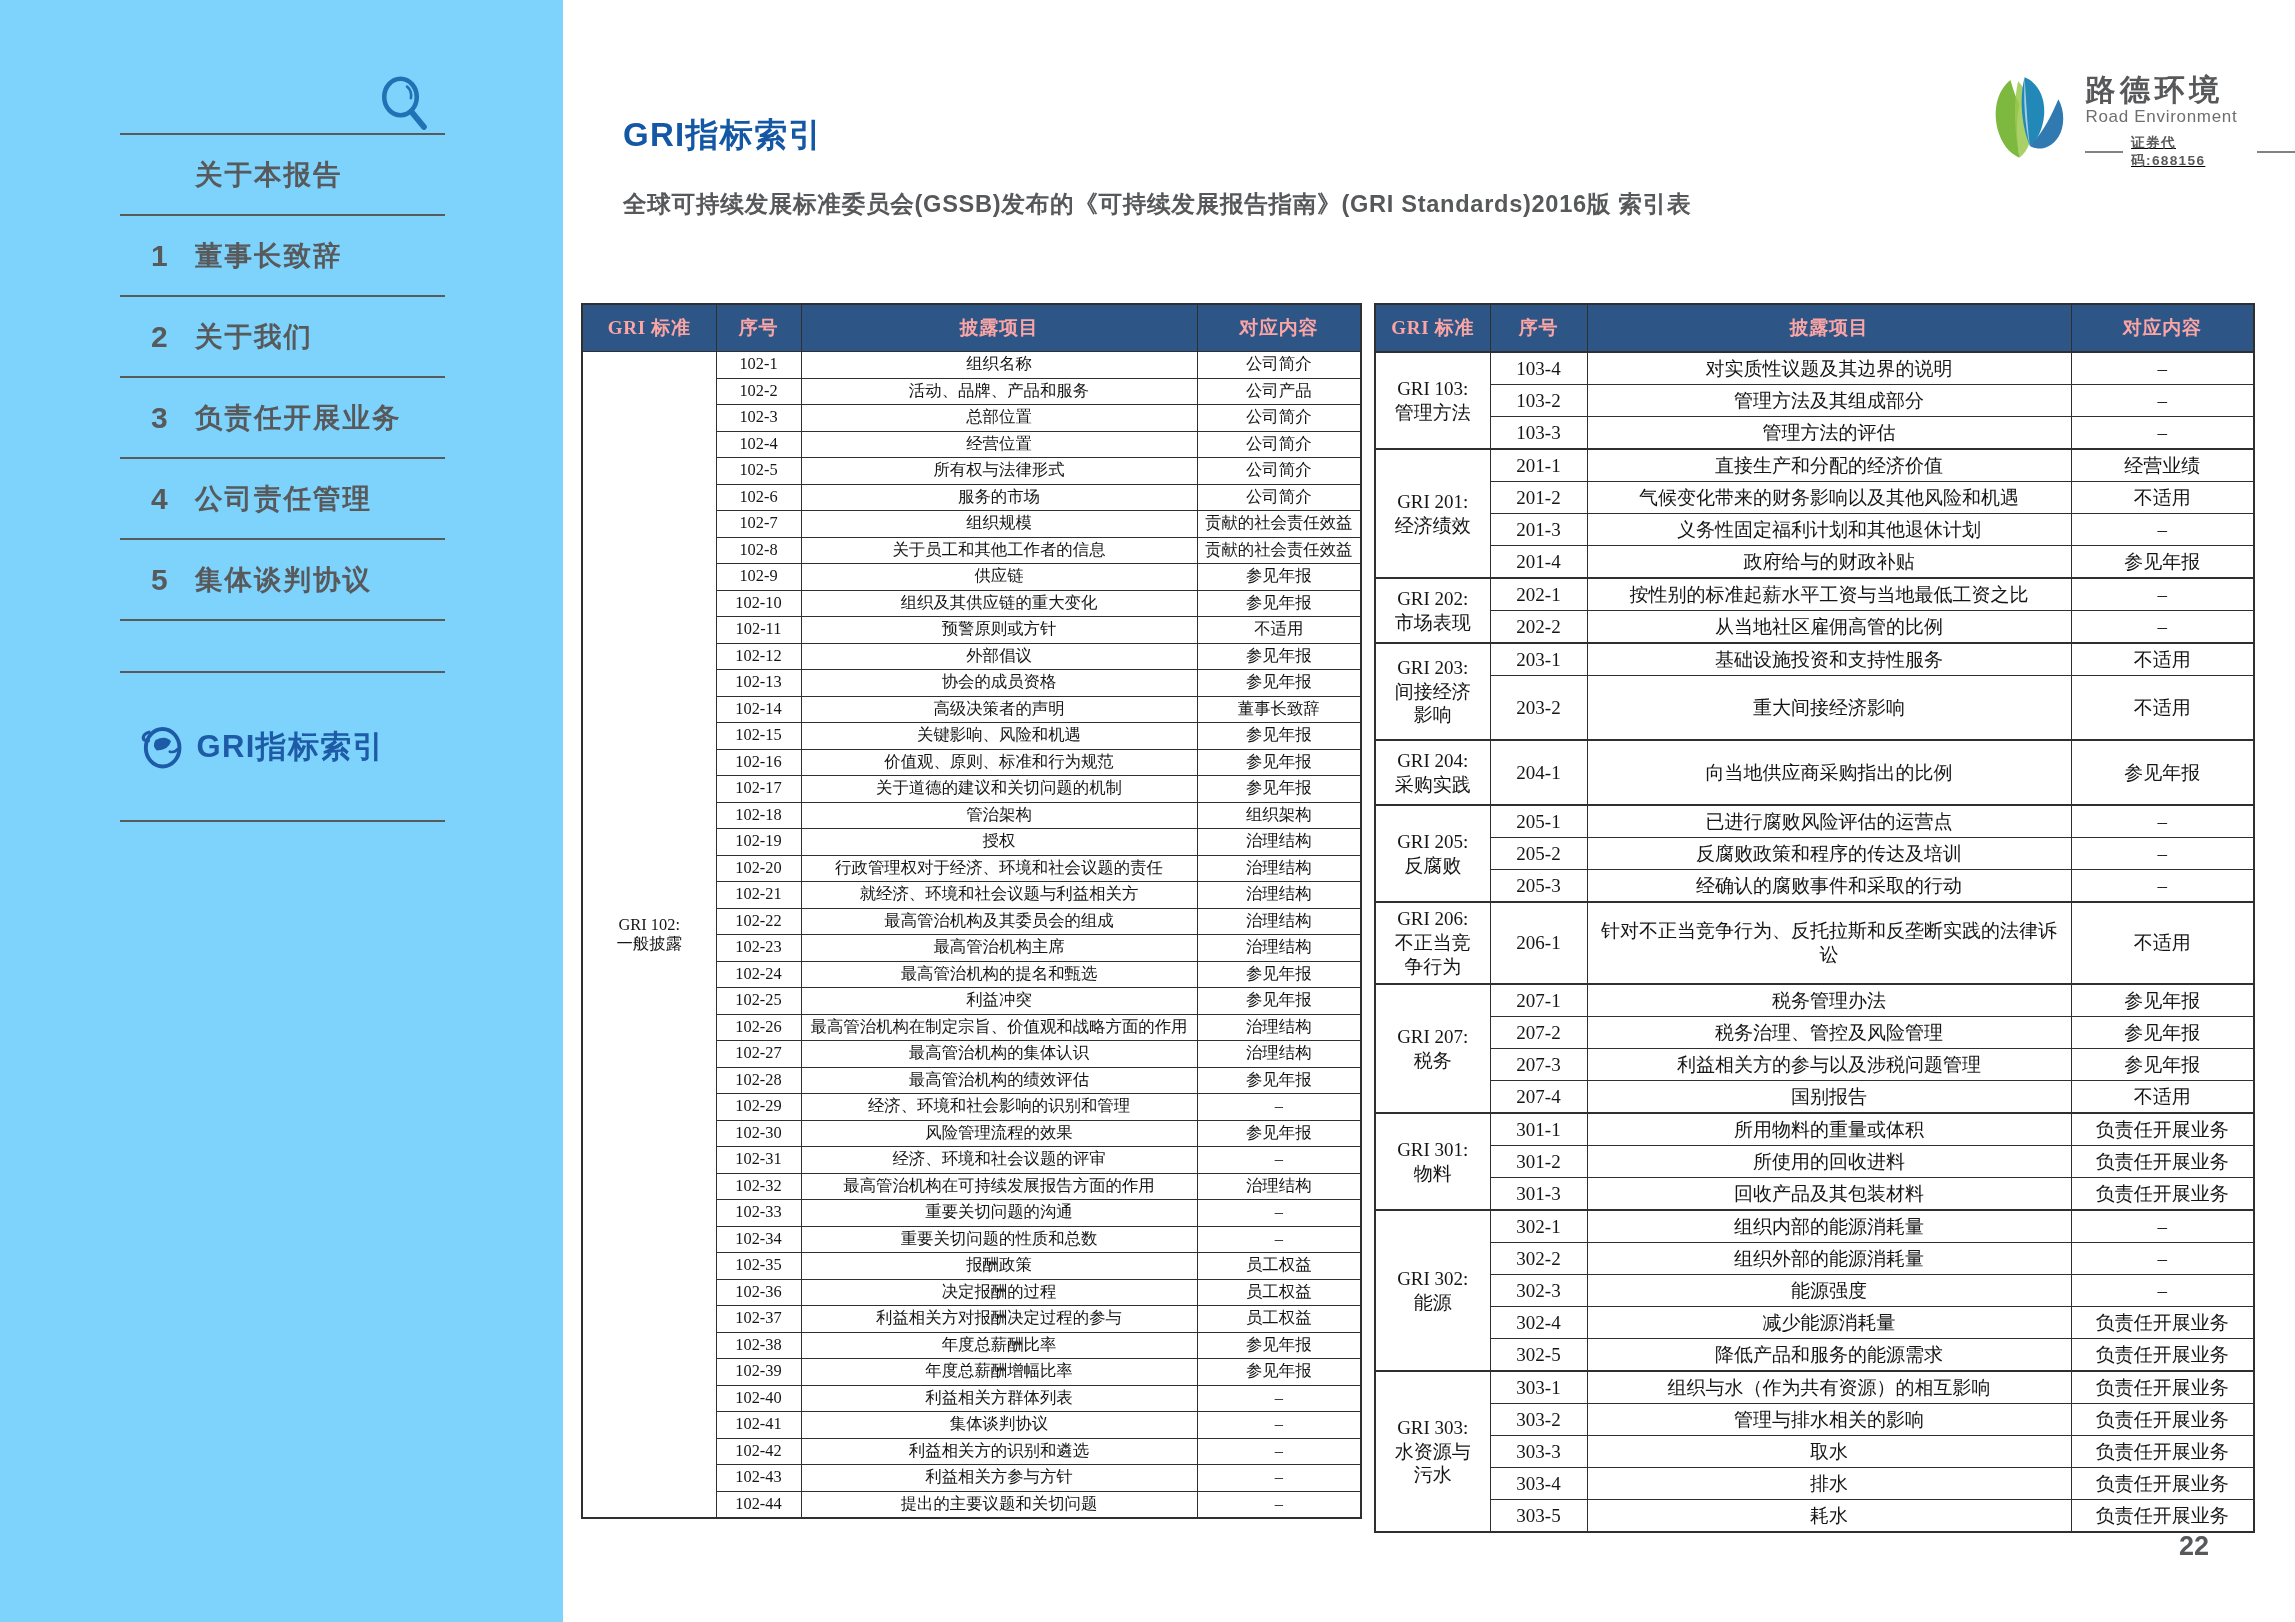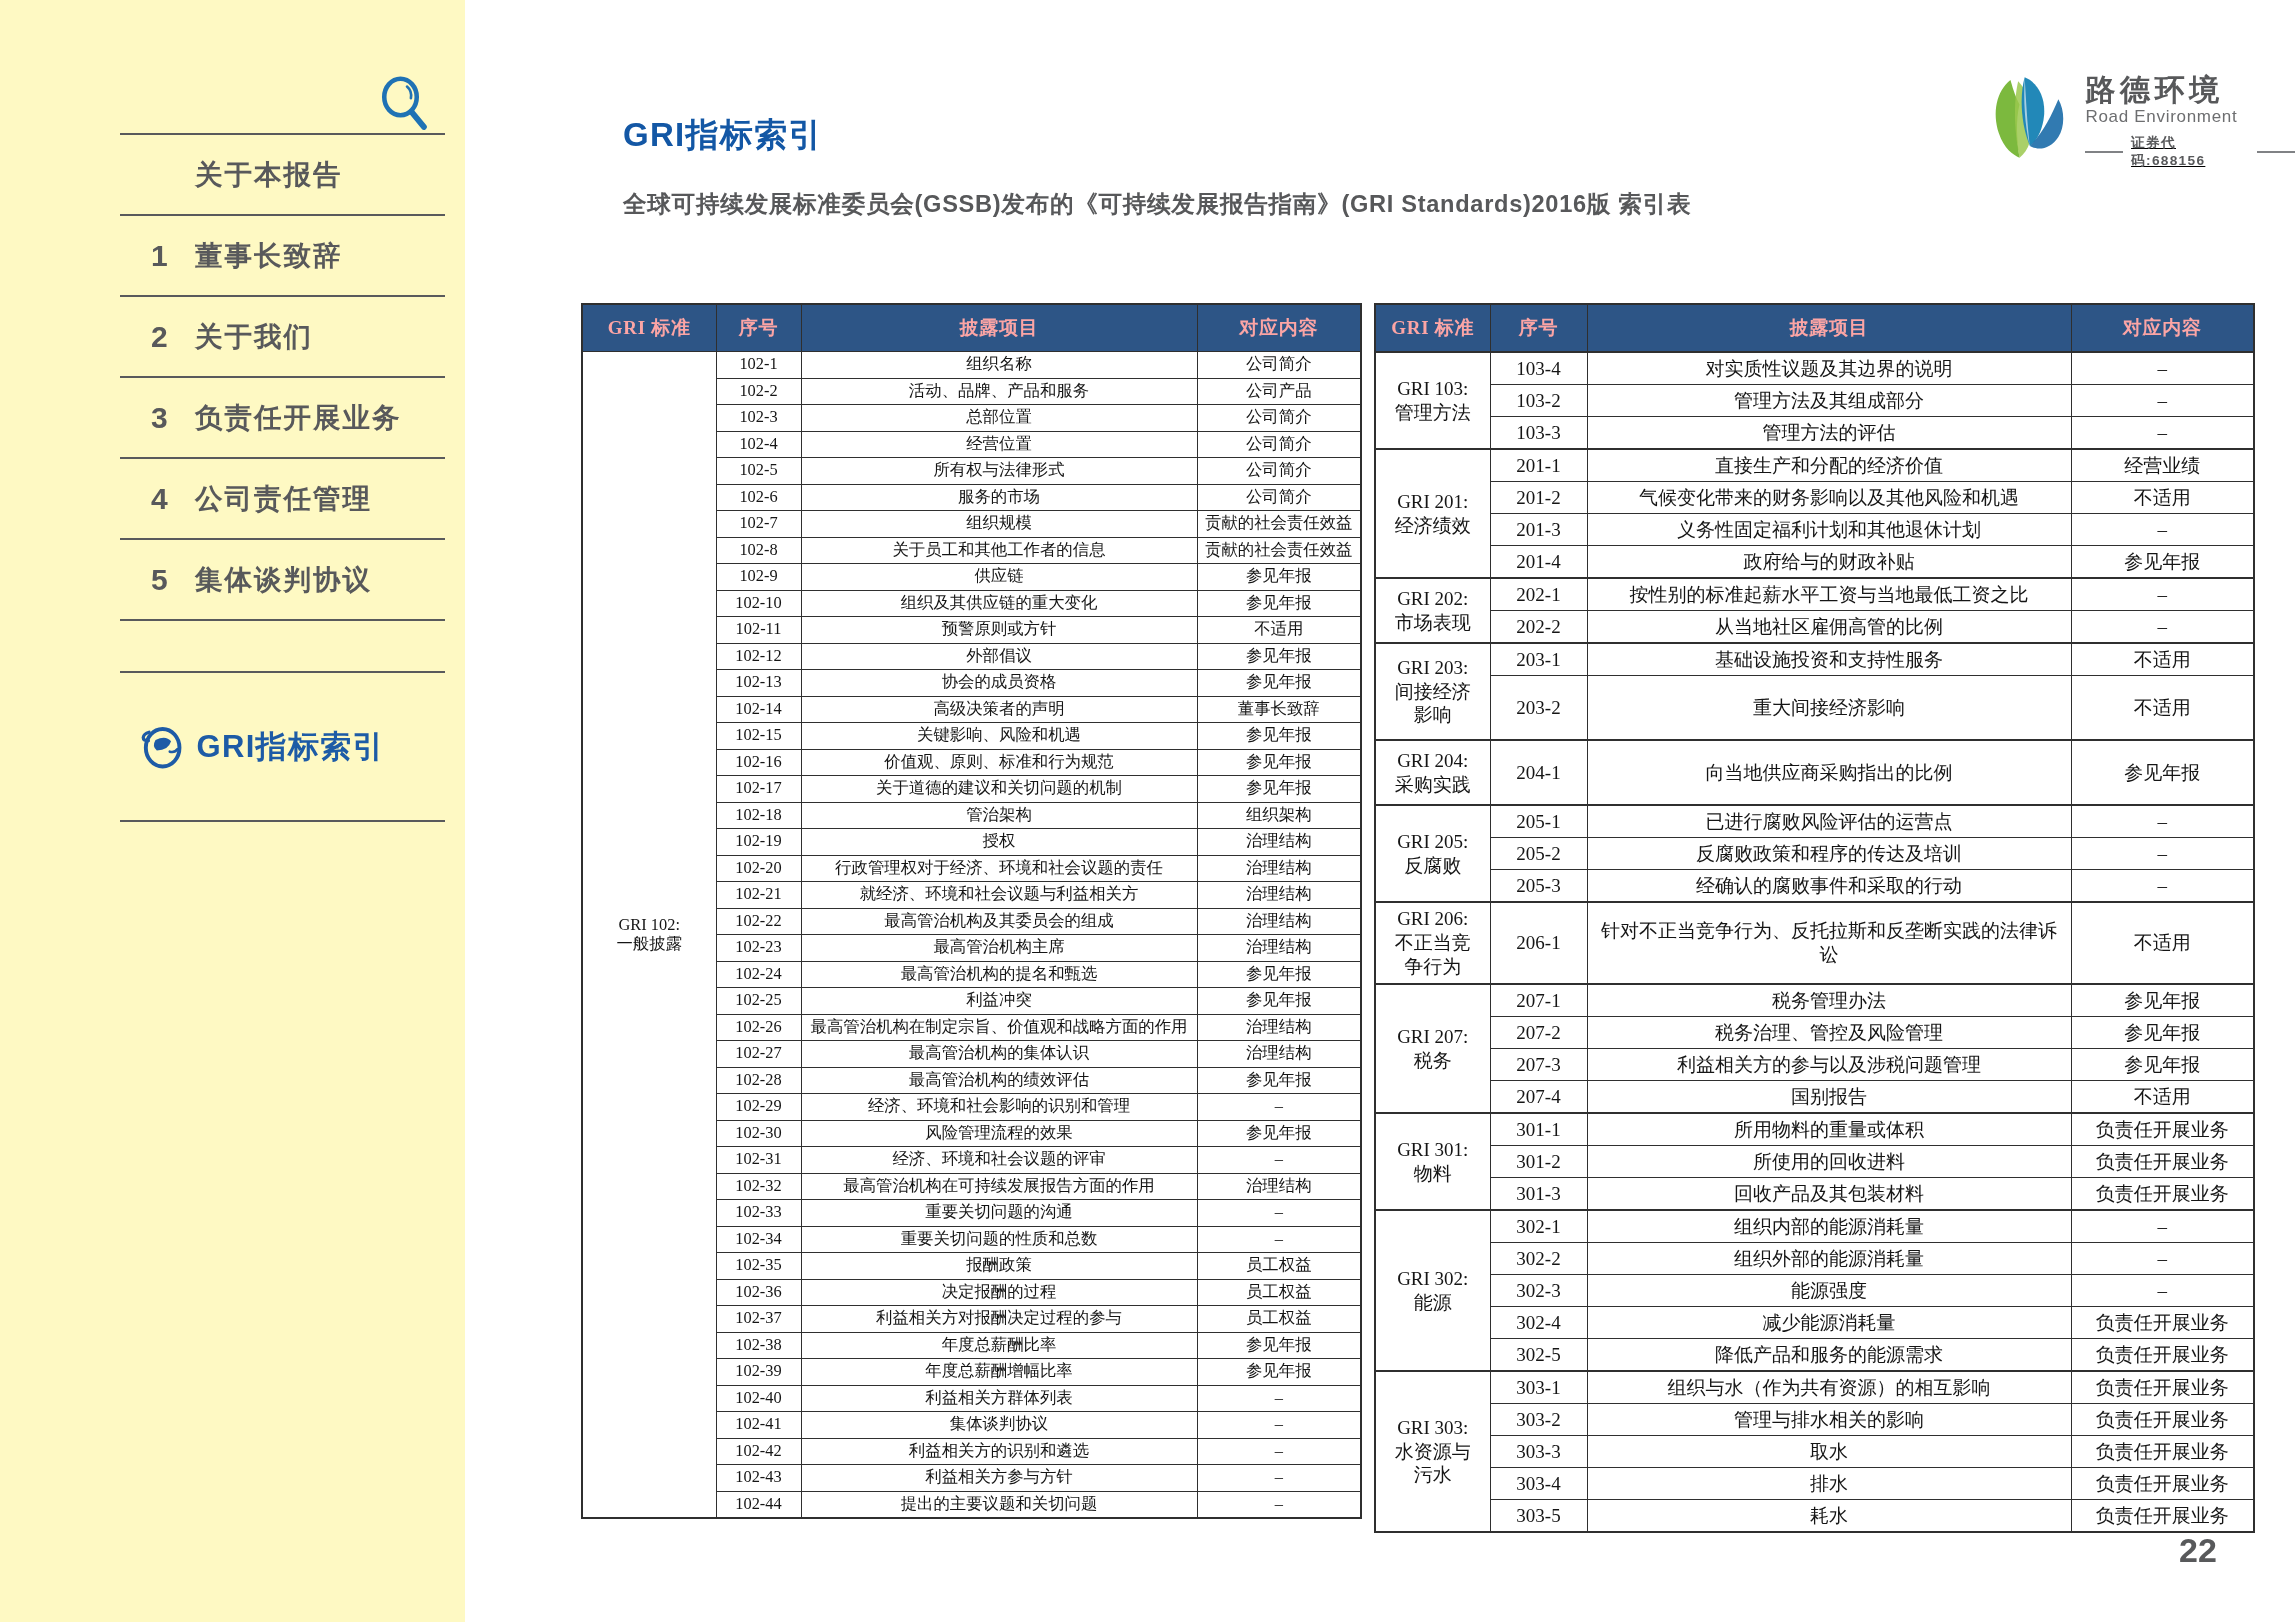--- a/index.html
+++ b/index.html
@@ -1,19 +1,19 @@
 <!DOCTYPE html>
 <html style="font-size:10.5px"><head>
 <meta charset="utf-8">
 <style>
   html,body{margin:0;padding:0;background:#ffffff;}
   #canvas{position:relative;width:2295px;height:1623px;background:#ffffff;overflow:hidden;
           font-family:"Liberation Sans", sans-serif;}
   
-  .sidebar{position:absolute;left:0;top:0;width:465px;height:1623px;background:#fef9c3;}
+  .sidebar{position:absolute;left:0;top:0;width:563px;height:1623px;background:#7dd3fc;}
   .search-wrap{position:absolute;left:381px;top:76px;width:52px;height:55px;}
   .nav{position:absolute;left:120px;top:133px;width:325px;}
   .nav-item{height:79px;border-top:2.6px solid #595a5c;display:flex;align-items:center;}
   .nav-item .num{width:44px;padding-left:31px;font-size:30px;font-weight:bold;color:#58595b;}
   .nav-item .lbl{font-size:27.5px;font-weight:bold;color:#58595b;letter-spacing:2px;}
   .nav-end{border-top:2.6px solid #595a5c;height:0;}
   .gri-box{margin-top:50px;height:147px;border-top:2.6px solid #595a5c;border-bottom:2.6px solid #595a5c;
            display:flex;align-items:center;}
   .gri-box .gri-lbl{font-size:31px;font-weight:bold;color:#1d5ba6;letter-spacing:1.3px;margin-left:13px;}
   
@@ -38,21 +38,21 @@
   #table-left td{font-size:16.4px;height:25.5px;line-height:1.15;}
   #table-right td{font-size:19px;height:31px;line-height:1.25;padding:0 11.8px;}
   td.cat{white-space:pre-line;line-height:1.8;font-size:17.7px;padding:0 2.6px;}
   #table-right tr.gfirst td{border-top-width:2.6px;}
   
   #table-left col.c1{width:134px;} #table-left col.c2{width:85px;}
   #table-left col.c3{width:396px;} #table-left col.c4{width:164px;}
   #table-right col.c1{width:115px;} #table-right col.c2{width:97px;}
   #table-right col.c3{width:484px;} #table-right col.c4{width:183px;}
   
-  .page-num{position:absolute;left:2179px;top:1531px;font-size:34px;font-weight:bold;color:#58595b;}
+  .page-num{position:absolute;left:2179px;top:1531px;font-size:27px;font-weight:bold;color:#58595b;}
 </style>
 </head>
 <body>
 
 <div id="canvas">
 
   <div class="sidebar">
     <div class="search-wrap">
       <svg width="52" height="55" viewBox="0 0 80 84">
         <ellipse cx="30" cy="32" rx="25" ry="28" fill="none" stroke="#1f72b4" stroke-width="7"></ellipse>

